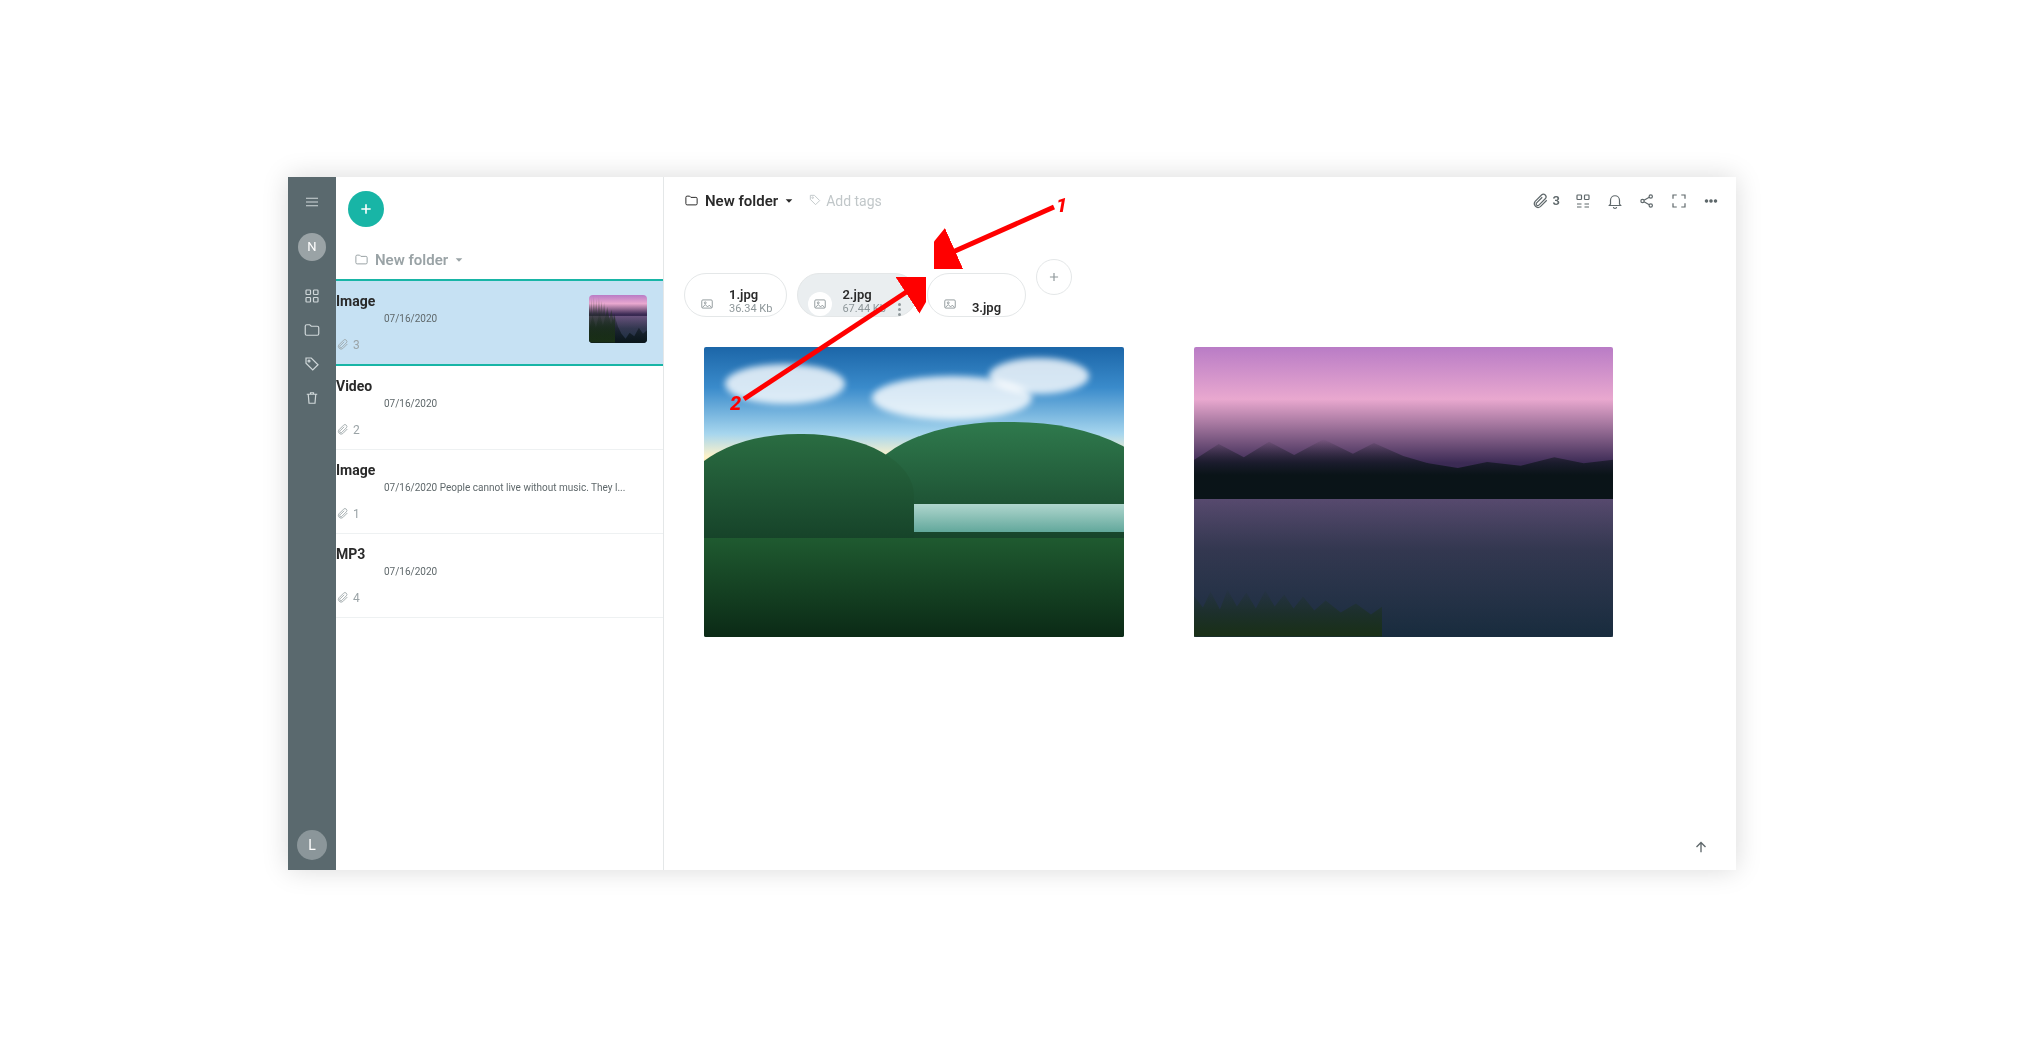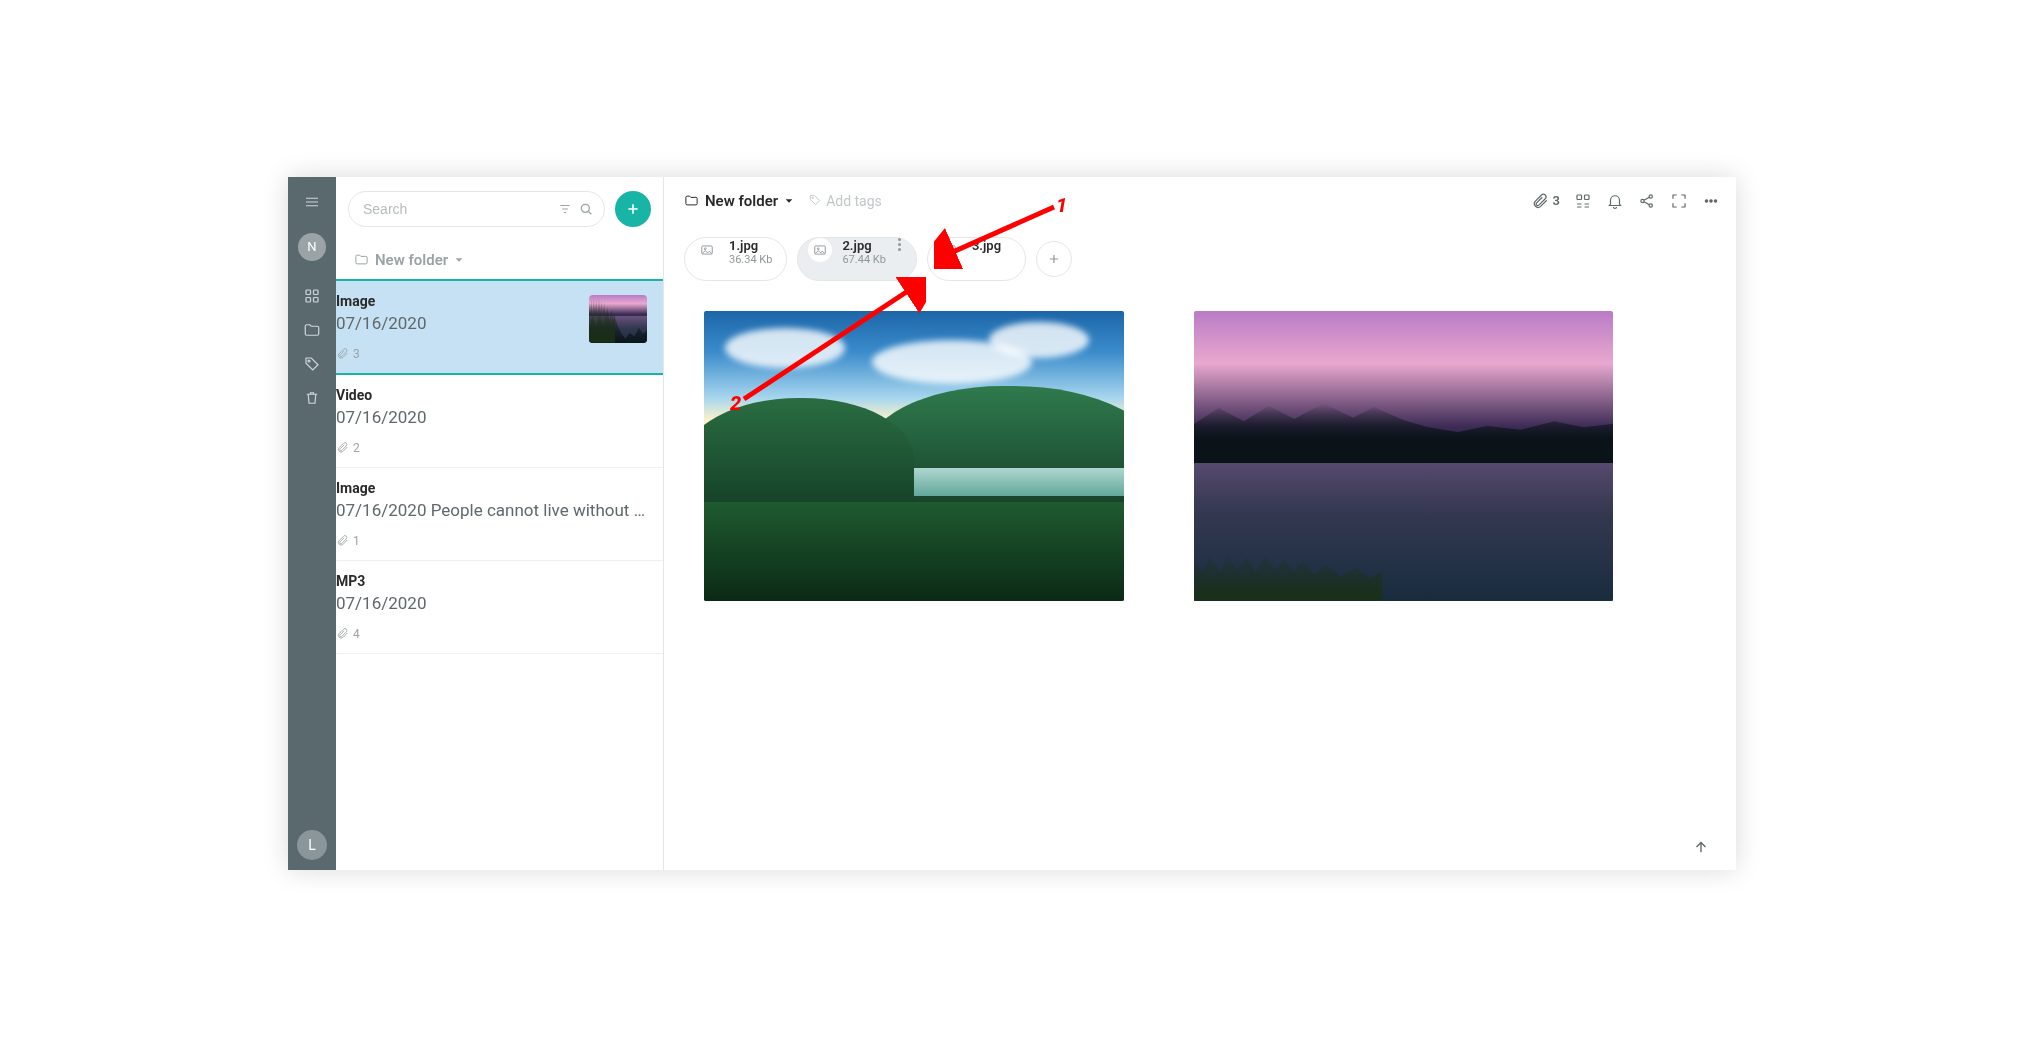--- a/index.html
+++ b/index.html
@@ -28,39 +28,39 @@
 
   .folder-name { display:flex; align-items:center; gap:6px; padding:14px 12px 10px 18px; color:#9aa3a6; font-size:15px; font-weight:600; cursor:pointer; }
   .folder-name svg.fld { width:15px; height:15px; fill:none; stroke:#9aa3a6; stroke-width:1.6; }
   .folder-name svg.caret { width:10px; height:10px; fill:#9aa3a6; }
 
   .item-list { flex:1; overflow:auto; }
   .list-item { padding:12px 16px 12px 0; border-bottom:1px solid #eef1f2; display:flex; gap:8px; cursor:pointer; }
   .list-item.selected { background:#c6e1f3; border-top:2px solid #18b5a6; border-bottom:2px solid #18b5a6; }
   .li-body { flex:1; min-width:0; }
   .li-title { font-weight:700; font-size:14px; color:#2a2a2a; }
-  .li-date { font-size:17px; color:#5f686b; margin-top:4px; white-space:nowrap; overflow:hidden; text-overflow:ellipsis; }
+  .li-date { font-size:10px; color:#5f686b; margin-top:4px; white-space:nowrap; overflow:hidden; text-overflow:ellipsis;margin-left:48px; }
   .li-attach { display:flex; align-items:center; gap:4px; margin-top:14px; color:#9aa3a6; font-size:12px; }
   .li-attach svg { width:13px; height:13px; stroke:#9aa3a6; fill:none; stroke-width:1.6; }
   .li-thumb { width:58px; height:48px; border-radius:4px; overflow:hidden; flex-shrink:0; margin-top:2px; }
 
   
   .main { flex:1; display:flex; flex-direction:column; position:relative; }
   .main-head { height:48px; display:flex; align-items:center; padding:0 20px; gap:14px; position:relative; }
   .crumb { display:flex; align-items:center; gap:6px; font-weight:600; font-size:15px; color:#2a2a2a; cursor:pointer; }
   .crumb svg.fld { width:15px; height:15px; fill:none; stroke:#2a2a2a; stroke-width:1.6; }
   .crumb svg.caret { width:10px; height:10px; fill:#2a2a2a; }
   .tags { display:flex; align-items:flex-start; gap:4px; color:#c1c7c9; font-size:14px; cursor:pointer; }
   .tags svg { width:14px; height:14px; stroke:#c1c7c9; fill:none; stroke-width:1.6; }
   .head-right { position:absolute; right:16px; display:flex; align-items:center; gap:14px; color:#5f686b; }
   .head-right .hicon { width:18px; height:18px; stroke:#5f686b; fill:none; stroke-width:1.6; cursor:pointer; }
   .head-right .cnt { font-size:13px; font-weight:600; }
 
   .chips-row { display:flex; align-items:center; gap:10px; padding:12px 20px 8px; }
-  .chip { display:flex; align-items:flex-start; gap:10px; height:44px; border:1px solid #e4e7e8; border-radius:22px; padding:0 14px 0 10px; cursor:pointer; background:#fff; }
+  .chip { display:flex; align-items:flex-end; gap:10px; height:44px; border:1px solid #e4e7e8; border-radius:22px; padding:0 14px 0 10px; cursor:pointer; background:#fff;margin-top:36px; }
   .chip .chip-icon { width:24px; height:24px; border-radius:50%; display:flex; align-items:center; justify-content:center; }
   .chip .chip-icon svg { width:14px; height:14px; stroke:#8e979a; fill:none; stroke-width:1.6; }
   .chip.active { background:#eaeef0; }
   .chip.active .chip-icon { background:#fff; }
   .chip .chip-text { display:flex; flex-direction:column; line-height:1.2; }
   .chip .chip-name { font-size:13px; font-weight:600; color:#2a2a2a; }
   .chip .chip-size { font-size:11px; color:#8e979a; }
   .chip .chip-more { width:4px; display:flex; flex-direction:column; align-items:center; gap:2px; margin-left:2px; }
   .chip .chip-more span { width:3px; height:3px; background:#8e979a; border-radius:50%; }
   .chip-add { width:36px; height:36px; border:1px solid #e4e7e8; border-radius:50%; display:flex; align-items:center; justify-content:center; cursor:pointer; }
@@ -134,30 +134,20 @@
       <svg viewBox="0 0 24 24">
           <path d="M5 7h14M10 7V5h4v2M7 7l1 12h8l1-12"></path>
         </svg>
     </div>
     <div class="rail-spacer"></div>
     <div class="avatar-bot">L</div>
   </div>
 
   <div class="sidebar">
     <div class="side-top">
-      <div class="search-wrap">
-        <input placeholder="Search" style="">
-        <svg class="filter-ico" viewBox="0 0 24 24">
-            <path d="M4 6h16M7 12h10M10 18h4"></path>
-          </svg>
-        <svg class="search-ico" viewBox="0 0 24 24">
-            <circle cx="11" cy="11" r="6"></circle>
-            <path d="M20 20l-4-4"></path>
-          </svg>
-      </div>
       <div class="add-btn">
         <svg viewBox="0 0 24 24">
             <path d="M12 5v14M5 12h14"></path>
           </svg>
       </div>
     </div>
 
     <div class="folder-name">
       <svg class="fld" viewBox="0 0 24 24">
           <path d="M3 7a2 2 0 0 1 2-2h4l2 2h8a2 2 0 0 1 2 2v8a2 2 0 0 1-2 2H5a2 2 0 0 1-2-2z"></path>

